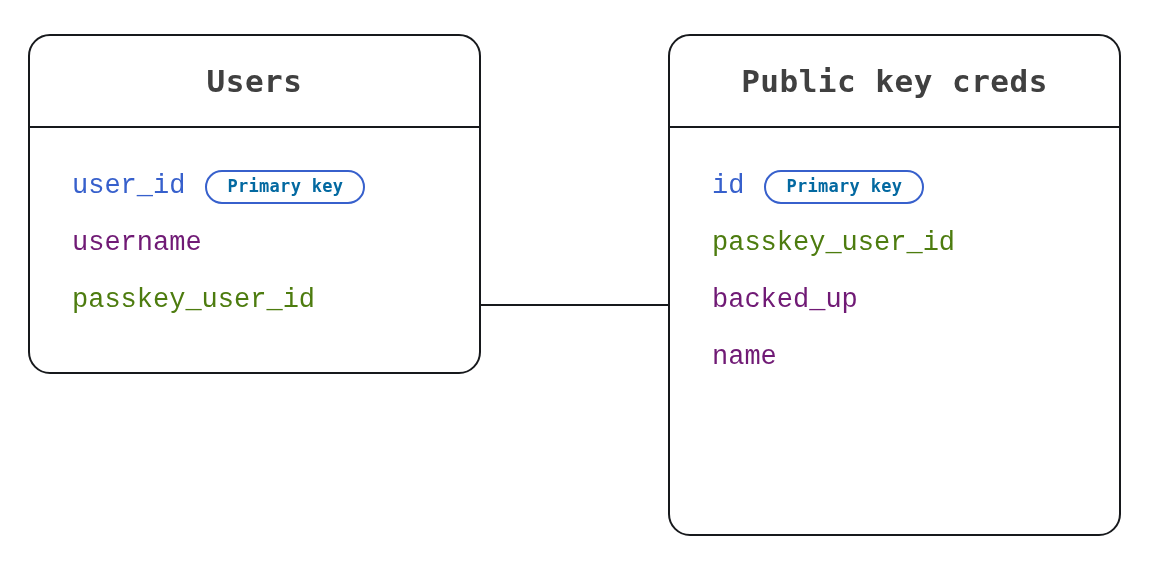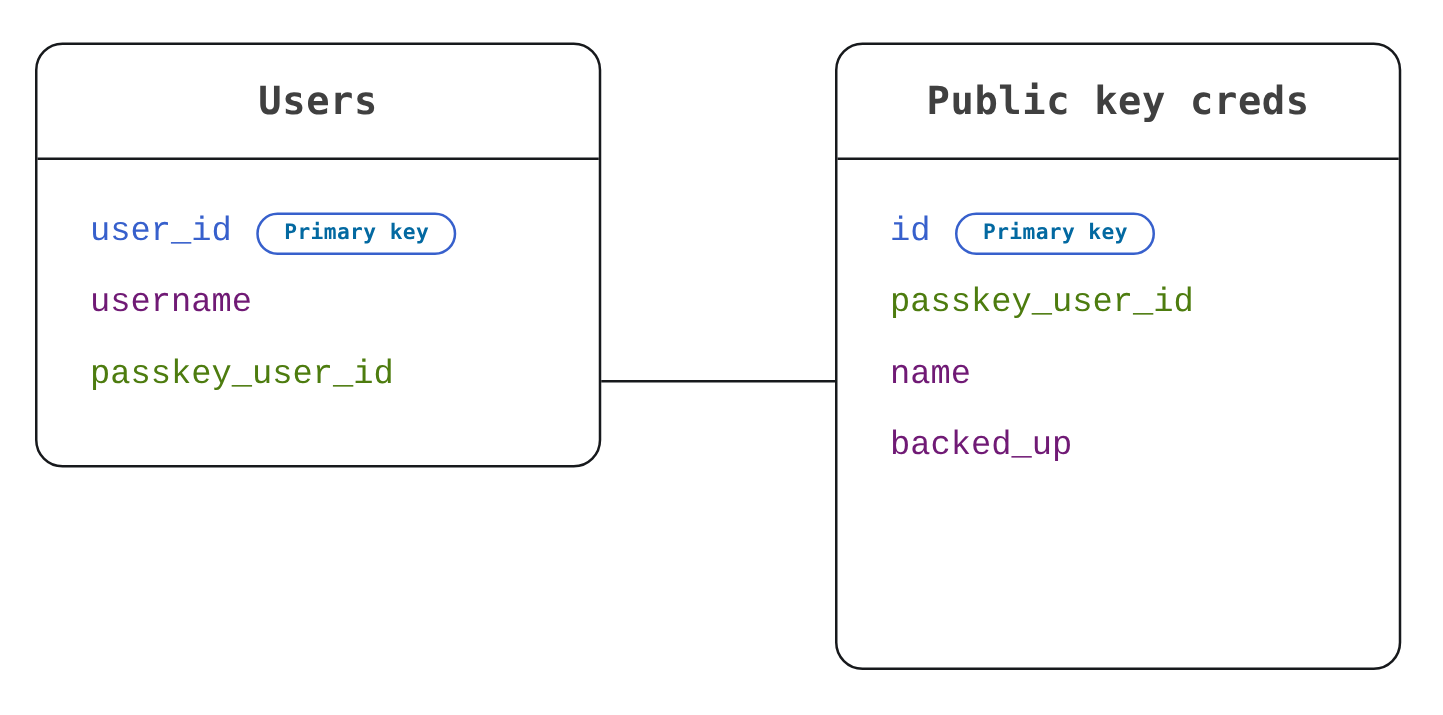--- a/index.html
+++ b/index.html
@@ -156,24 +156,24 @@
         <span class="field-name is-pk">id</span>
         <span class="pk-badge">Primary key</span>
       </div>
 
 
       <div class="field-row">
         <span class="field-name is-fk">passkey_user_id</span>
       </div>
 
       <div class="field-row">
-        <span class="field-name is-plain">name</span>
+        <span class="field-name is-plain">backed_up</span>
       </div>
 
       <div class="field-row">
-        <span class="field-name is-plain">backed_up</span>
+        <span class="field-name is-plain">name</span>
       </div>
 
 
     </div>
   </div>
 
 </div>
 
 </body></html>

